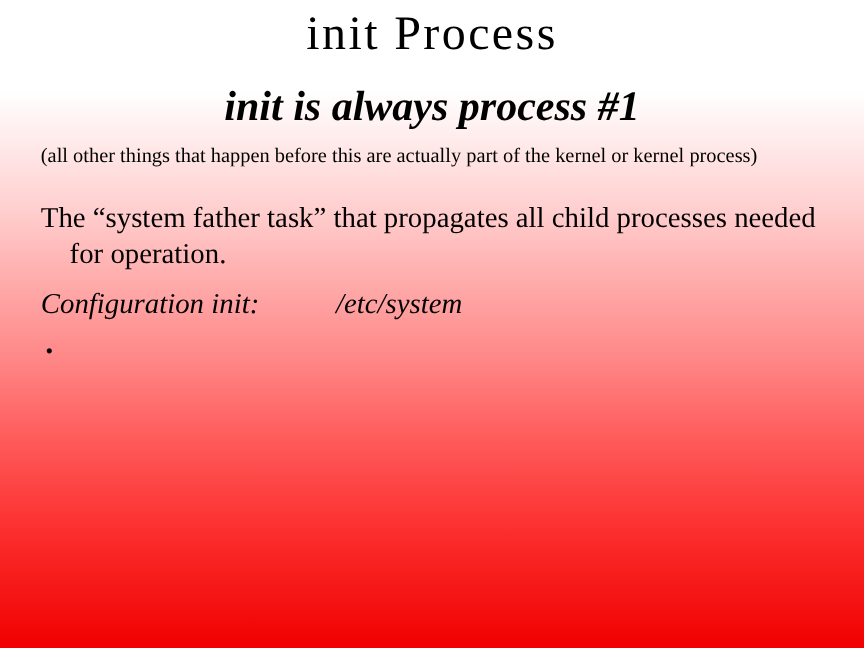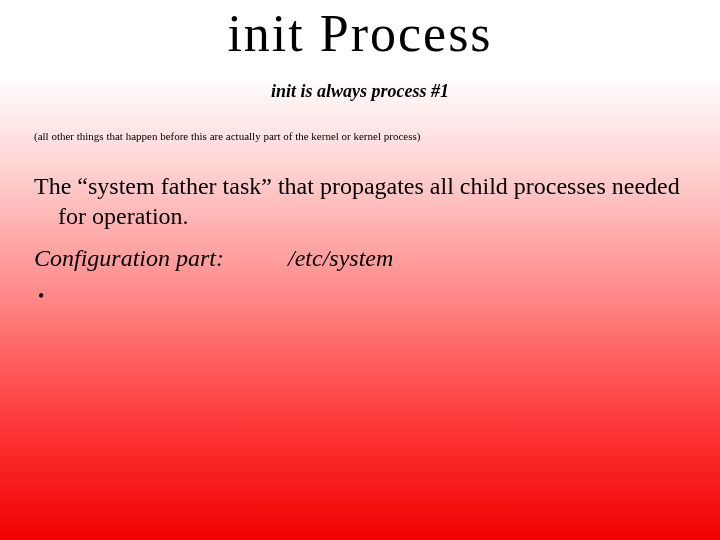--- a/index.html
+++ b/index.html
@@ -15,36 +15,36 @@
       #ff5a5a 68%,
       #fc2e2e 82%,
       #f00000 100%);
     font-family: "Comic Sans MS", "Comic Sans", cursive;
     color: #000;
     padding: 0 34px;
   }
   .title {
     font-family: Georgia, "Book Antiqua", Palatino, serif;
     font-weight: 400;
-    font-size: 52px;
+    font-size: 40px;
     text-align: center;
     margin-top: 4px;
     letter-spacing: 2px;
   }
   .subtitle {
     font-weight: bold;
     font-style: italic;
-    font-size: 18px;
+    font-size: 35px;
     text-align: center;
     margin-top: 18px;
   }
   .paren {
-    font-size: 11px;
+    font-size: 17px;
     line-height: 1.25;
-    margin-top: 28px;
+    margin-top: 10px;
     padding-left: 0;
     text-indent: -24px;
     margin-left: 24px;
   }
   .body1 {
     font-size: 24px;
     line-height: 1.25;
     margin-top: 27px;
     text-indent: -24px;
     margin-left: 24px;
@@ -66,16 +66,16 @@
 
 <div class="title">init Process</div>
 
 <div class="subtitle">init is always process #1</div>
 
 <div class="paren">(all other things that happen before this are actually part of the kernel or kernel process)</div>
 
 <div class="body1">The “system father task” that propagates all child processes needed for operation.</div>
 
 <div class="config">
-  <span>Configuration part:</span><span class="gap"></span><span>/etc/system</span>
+  <span>Configuration init:</span><span class="gap"></span><span>/etc/system</span>
 </div>
 
 <div class="bullet">•</div>
 
 </body></html>

